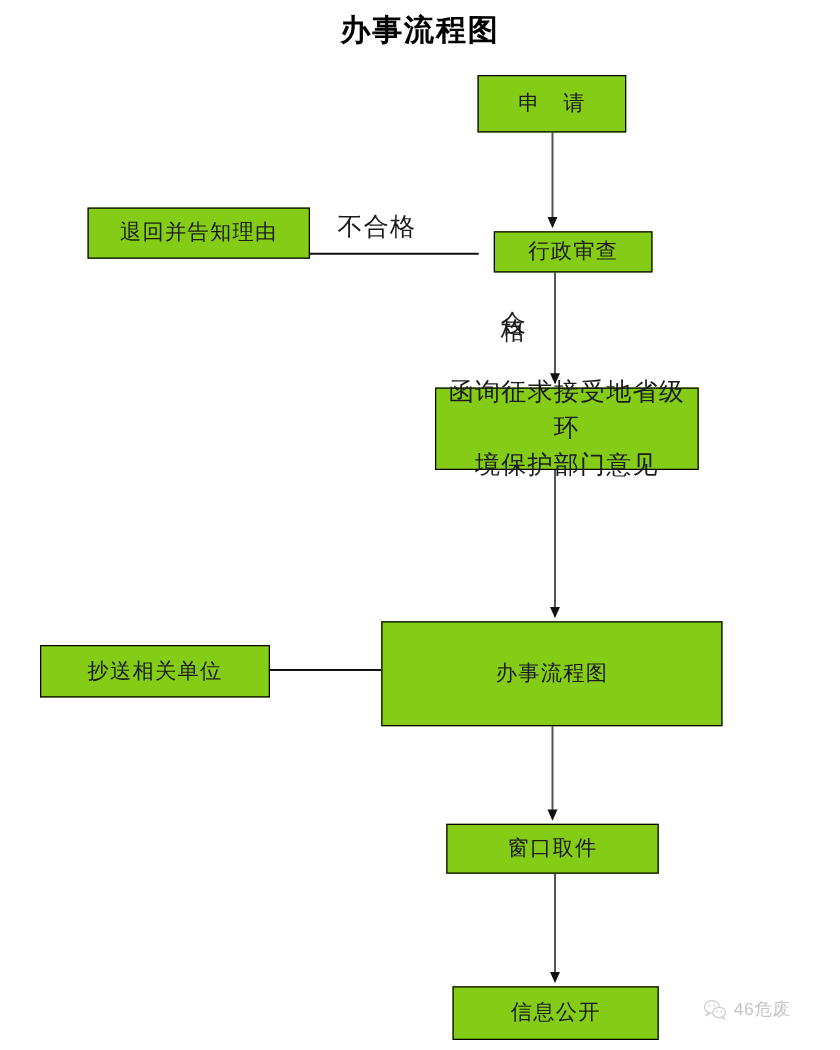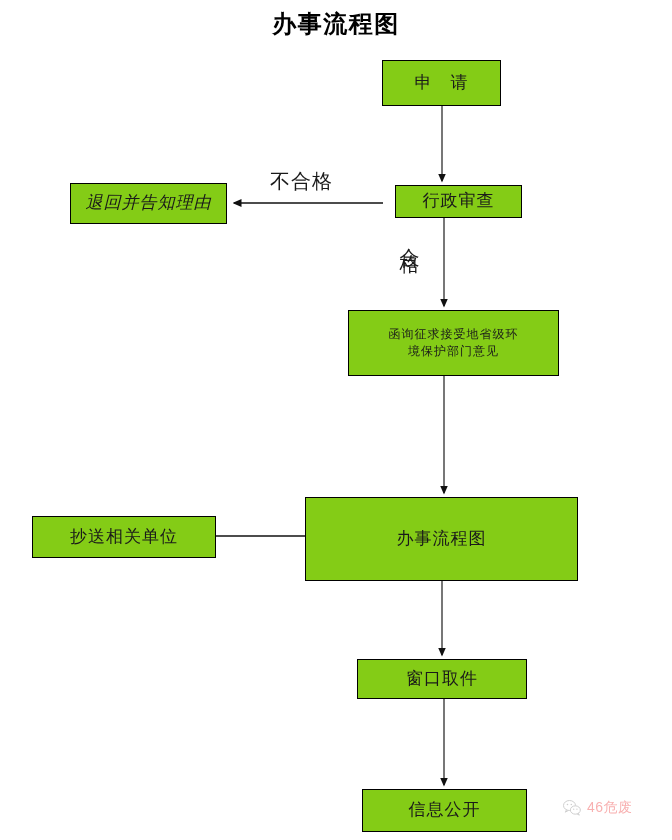--- a/index.html
+++ b/index.html
@@ -64,23 +64,23 @@
   }
   .edge-label.vertical {
     writing-mode: vertical-rl;
     text-orientation: upright;
     letter-spacing: 6px;
     line-height: 1;
   }
   
   #node-apply        { left: 382px; top: 60px;  width: 119px; height: 46px; }
   #node-review       { left: 395px; top: 185px; width: 127px; height: 33px; }
-  #node-return       { left: 70px;  top: 183px; width: 157px; height: 41px; font-style: italic; }
+  #node-return       { left: 70px;  top: 166px; width: 178px; height: 41px; }
   #node-consult      { left: 348px; top: 310px; width: 211px; height: 66px;
-                       font-size: 12px; }
+                       font-size: 20px; }
   #node-decision     { left: 305px; top: 497px; width: 273px; height: 84px; }
   #node-cc           { left: 32px;  top: 516px; width: 184px; height: 42px; }
   #node-pickup       { left: 357px; top: 659px; width: 170px; height: 40px; }
   #node-publish      { left: 362px; top: 789px; width: 165px; height: 43px; }
 
   #label-unqualified { left: 270px; top: 168px; }
   #label-qualified   { left: 400px; top: 232px; }
 
   
   #watermark {
@@ -89,21 +89,21 @@
     top: 798px;
     display: flex;
     align-items: center;
     gap: 5px;
     opacity: 0.42;
     color: #8c8c8c;
   }
   #watermark .wm-text {
     font-size: 14px;
     letter-spacing: 0.5px;
-    color: #ef4444;
+    color: #737373;
     font-family: "Liberation Sans", sans-serif;
   }
   #watermark .wm-icon {
     width: 20px;
     height: 20px;
     display: block;
   }
 </style>
 </head>
 <body>

